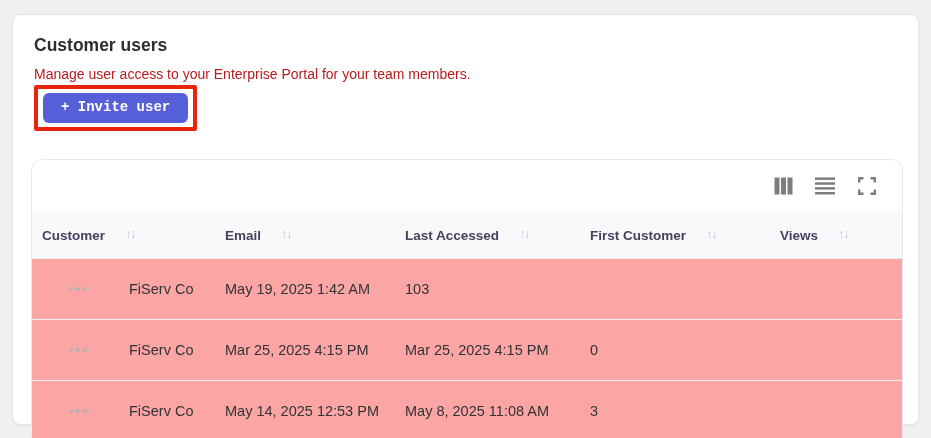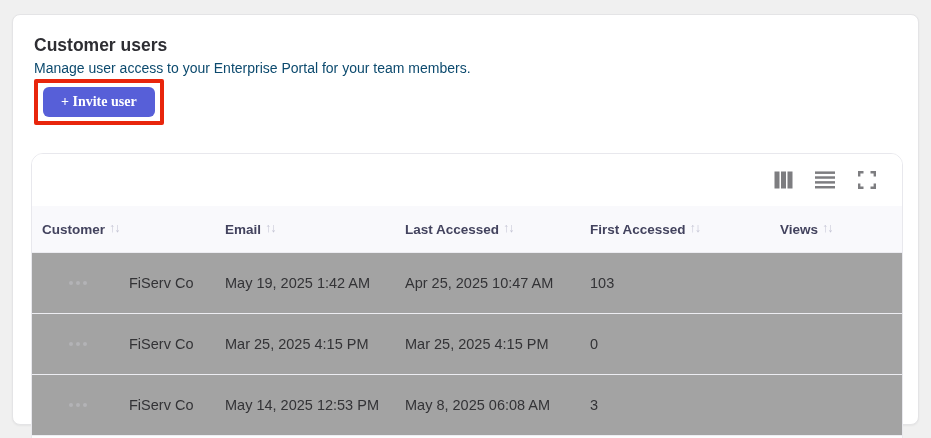--- a/index.html
+++ b/index.html
@@ -26,35 +26,35 @@
     flex-direction: column;
   }
   .page-title {
     font-size: 17.5px;
     font-weight: 700;
     color: #2e2e33;
     line-height: 22px;
   }
   .page-subtitle {
     font-size: 14px;
-    color: #0c4a6e;
+    color: #b91c1c;
     line-height: 20px;
-    margin-top: 2px;
+    margin-top: 8px;
   }
   .annotation-box {
     border: 4px solid #e8250c;
     padding: 4px 5px;
     margin-top: 1px;
     border-radius: 2px;
   }
   .invite-btn {
     display: inline-block;
     background: #575fd8;
     color: #ffffff;
-    font-family: Liberation Serif, serif;
+    font-family: Liberation Mono, monospace;
     font-size: 14px;
     font-weight: 700;
     border: none;
     border-radius: 6px;
     padding: 7px 18px 8px 18px;
     cursor: pointer;
     line-height: 15px;
   }
   .table-card {
     margin: 28px 15px 0 18px;
@@ -85,38 +85,38 @@
     grid-template-columns: 183px 180px 185px 190px 1fr;
     align-items: center;
   }
   .thead {
     background: #f9f9fc;
     height: 47px;
     border-bottom: 1px solid #ececf1;
   }
   .th {
     display: flex;
-    gap: 4px;
+    gap: 20px;
     padding-left: 10px;
     font-size: 13.5px;
     font-weight: 700;
     color: #43435e;
     cursor: pointer;
   }
   .sort-glyph {
     color: #c7c7d6;
     font-size: 12.5px;
     font-weight: 400;
     letter-spacing: -1px;
     line-height: 1;
   }
   .tr {
     height: 61px;
     border-bottom: 1px solid #ededf2;
-    background: #a3a3a3;
+    background: #fca5a5;
     font-size: 14.5px;
     color: #333336;
   }
   .td { padding-left: 10px; }
   .td-customer {
     display: flex;
     align-items: center;
     padding-left: 10px;
   }
   .dots {
@@ -194,40 +194,39 @@
         </div>
         <div class="th">
           <span>Email</span>
           <span class="sort-glyph">↑↓</span>
         </div>
         <div class="th">
           <span>Last Accessed</span>
           <span class="sort-glyph">↑↓</span>
         </div>
         <div class="th">
-          <span>First Accessed</span>
+          <span>First Customer</span>
           <span class="sort-glyph">↑↓</span>
         </div>
         <div class="th">
           <span>Views</span>
           <span class="sort-glyph">↑↓</span>
         </div>
       </div>
     <div id="table-body">
         <div class="grid-row tr">
           <div class="td-customer">
             <div class="dots">
               <span></span>
               <span></span>
               <span></span>
             </div>
             <span class="customer-name">FiServ Co</span>
           </div>
           <div class="td">May 19, 2025 1:42 AM</div>
-          <div class="td">Apr 25, 2025 10:47 AM</div>
           <div class="td">103</div>
         </div>
         <div class="grid-row tr">
           <div class="td-customer">
             <div class="dots">
               <span></span>
               <span></span>
               <span></span>
             </div>
             <span class="customer-name">FiServ Co</span>
@@ -239,21 +238,21 @@
         <div class="grid-row tr">
           <div class="td-customer">
             <div class="dots">
               <span></span>
               <span></span>
               <span></span>
             </div>
             <span class="customer-name">FiServ Co</span>
           </div>
           <div class="td">May 14, 2025 12:53 PM</div>
-          <div class="td">May 8, 2025 06:08 AM</div>
+          <div class="td">May 8, 2025 11:08 AM</div>
           <div class="td">3</div>
         </div>
       </div>
 
     <div class="hscroll">
       <div class="hscroll-thumb"></div>
     </div>
   </div>
 </div>
 

